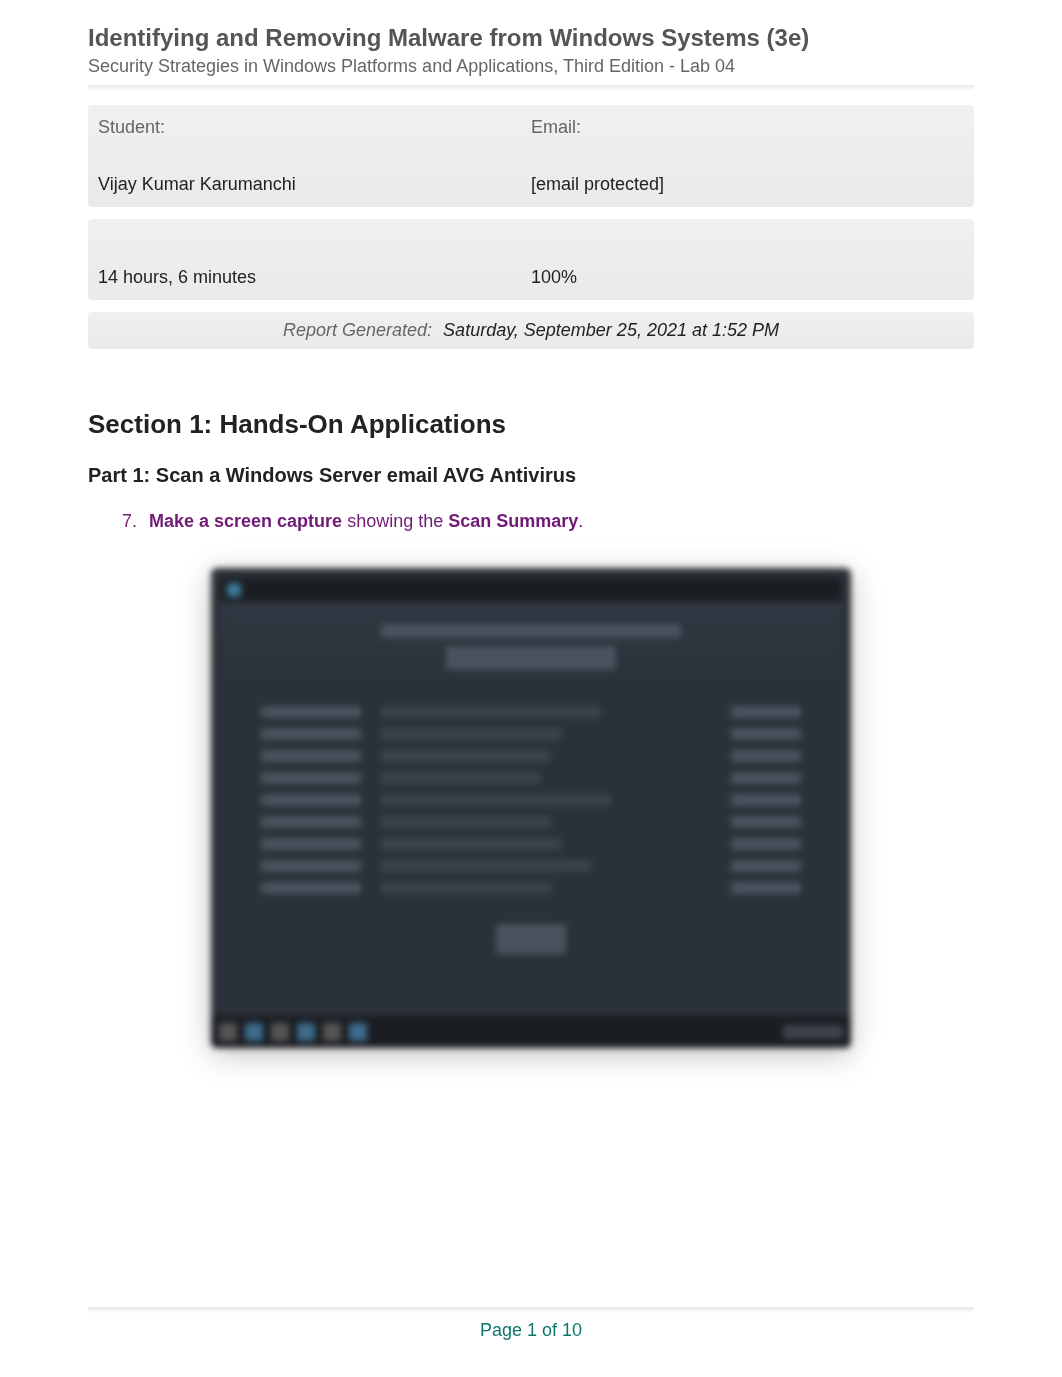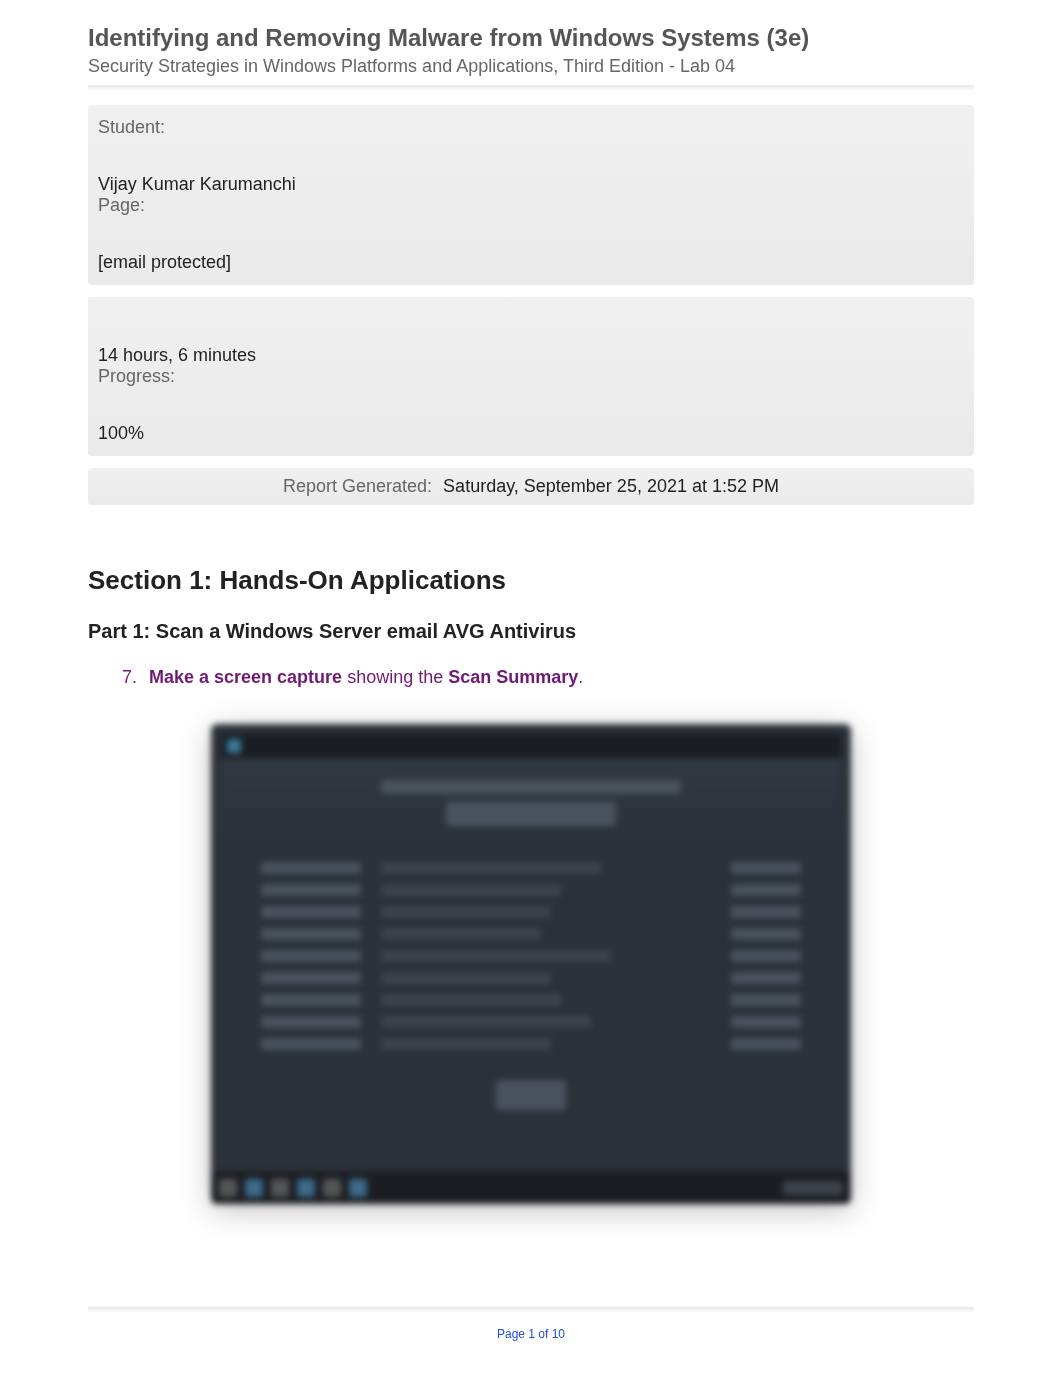--- a/index.html
+++ b/index.html
@@ -30,21 +30,20 @@
     height: 6px;
     background: linear-gradient(to bottom, #e8e8e8, #ffffff);
     margin-bottom: 14px;
   }
   .info-box {
     background: linear-gradient(to bottom, #f0f0f0 0%, #eaeaea 100%);
     border-radius: 4px;
     padding: 12px 10px;
     margin-bottom: 12px;
     display: flex;
-    flex-direction: column;
   }
   .info-col {
     flex: 1;
   }
   .info-label {
     font-size: 18px;
     color: #666;
     margin-bottom: 6px;
   }
   .info-value {
@@ -52,20 +51,21 @@
     color: #222;
     margin-top: 36px;
   }
   .report-gen {
     background: linear-gradient(to bottom, #f0f0f0 0%, #eaeaea 100%);
     border-radius: 4px;
     padding: 8px 10px;
     text-align: center;
     font-size: 18px;
     margin-bottom: 60px;
+    font-style: italic;
   }
   .report-gen .lbl { color: #666; margin-right: 6px; }
   .report-gen .val { color: #222; }
   .section-h {
     font-size: 26px;
     font-weight: bold;
     color: #222;
     margin-bottom: 24px;
   }
   .part-h {
@@ -135,48 +135,47 @@
   .shot-taskbar .ic{width:18px;height:18px;background:#3d6a8a;border-radius:2px;}
   .shot-taskbar .ic.g{background:#555;}
   .shot-taskbar .clock{margin-left:auto;width:60px;height:14px;background:#3d434c;border-radius:2px;}
   
   .footer-hr{
     position:absolute;left:88px;right:88px;bottom:64px;height:6px;
     background: linear-gradient(to bottom, #e8e8e8, #ffffff);
   }
   .footer-txt{
     position:absolute;left:0;right:0;bottom:36px;text-align:center;
-    font-size:12px;color:#1d4ed8;
+    font-size:18px;color:#0f766e;
   }
 </style>
 </head>
 <body>
 
 <div class="page">
   <div class="doc-title">Identifying and Removing Malware from Windows Systems (3e)</div>
   <div class="doc-subtitle">Security Strategies in Windows Platforms and Applications, Third Edition - Lab 04</div>
   <div class="hr-grad"></div>
 
   <div class="info-box">
     <div class="info-col">
       <div class="info-label">Student:</div>
       <div class="info-value">Vijay Kumar Karumanchi</div>
     </div>
     <div class="info-col">
-      <div class="info-label">Page:</div>
+      <div class="info-label">Email:</div>
       <div class="info-value">[email protected]</div>
     </div>
   </div>
 
   <div class="info-box">
     <div class="info-col">
       <div class="info-value">14 hours, 6 minutes</div>
     </div>
     <div class="info-col">
-      <div class="info-label">Progress:</div>
       <div class="info-value">100%</div>
     </div>
   </div>
 
   <div class="report-gen">
     <span class="lbl">Report Generated:</span>
     <span class="val">Saturday, September 25, 2021 at 1:52 PM</span>
   </div>
 
   <div class="section-h">Section 1: Hands-On Applications</div>

